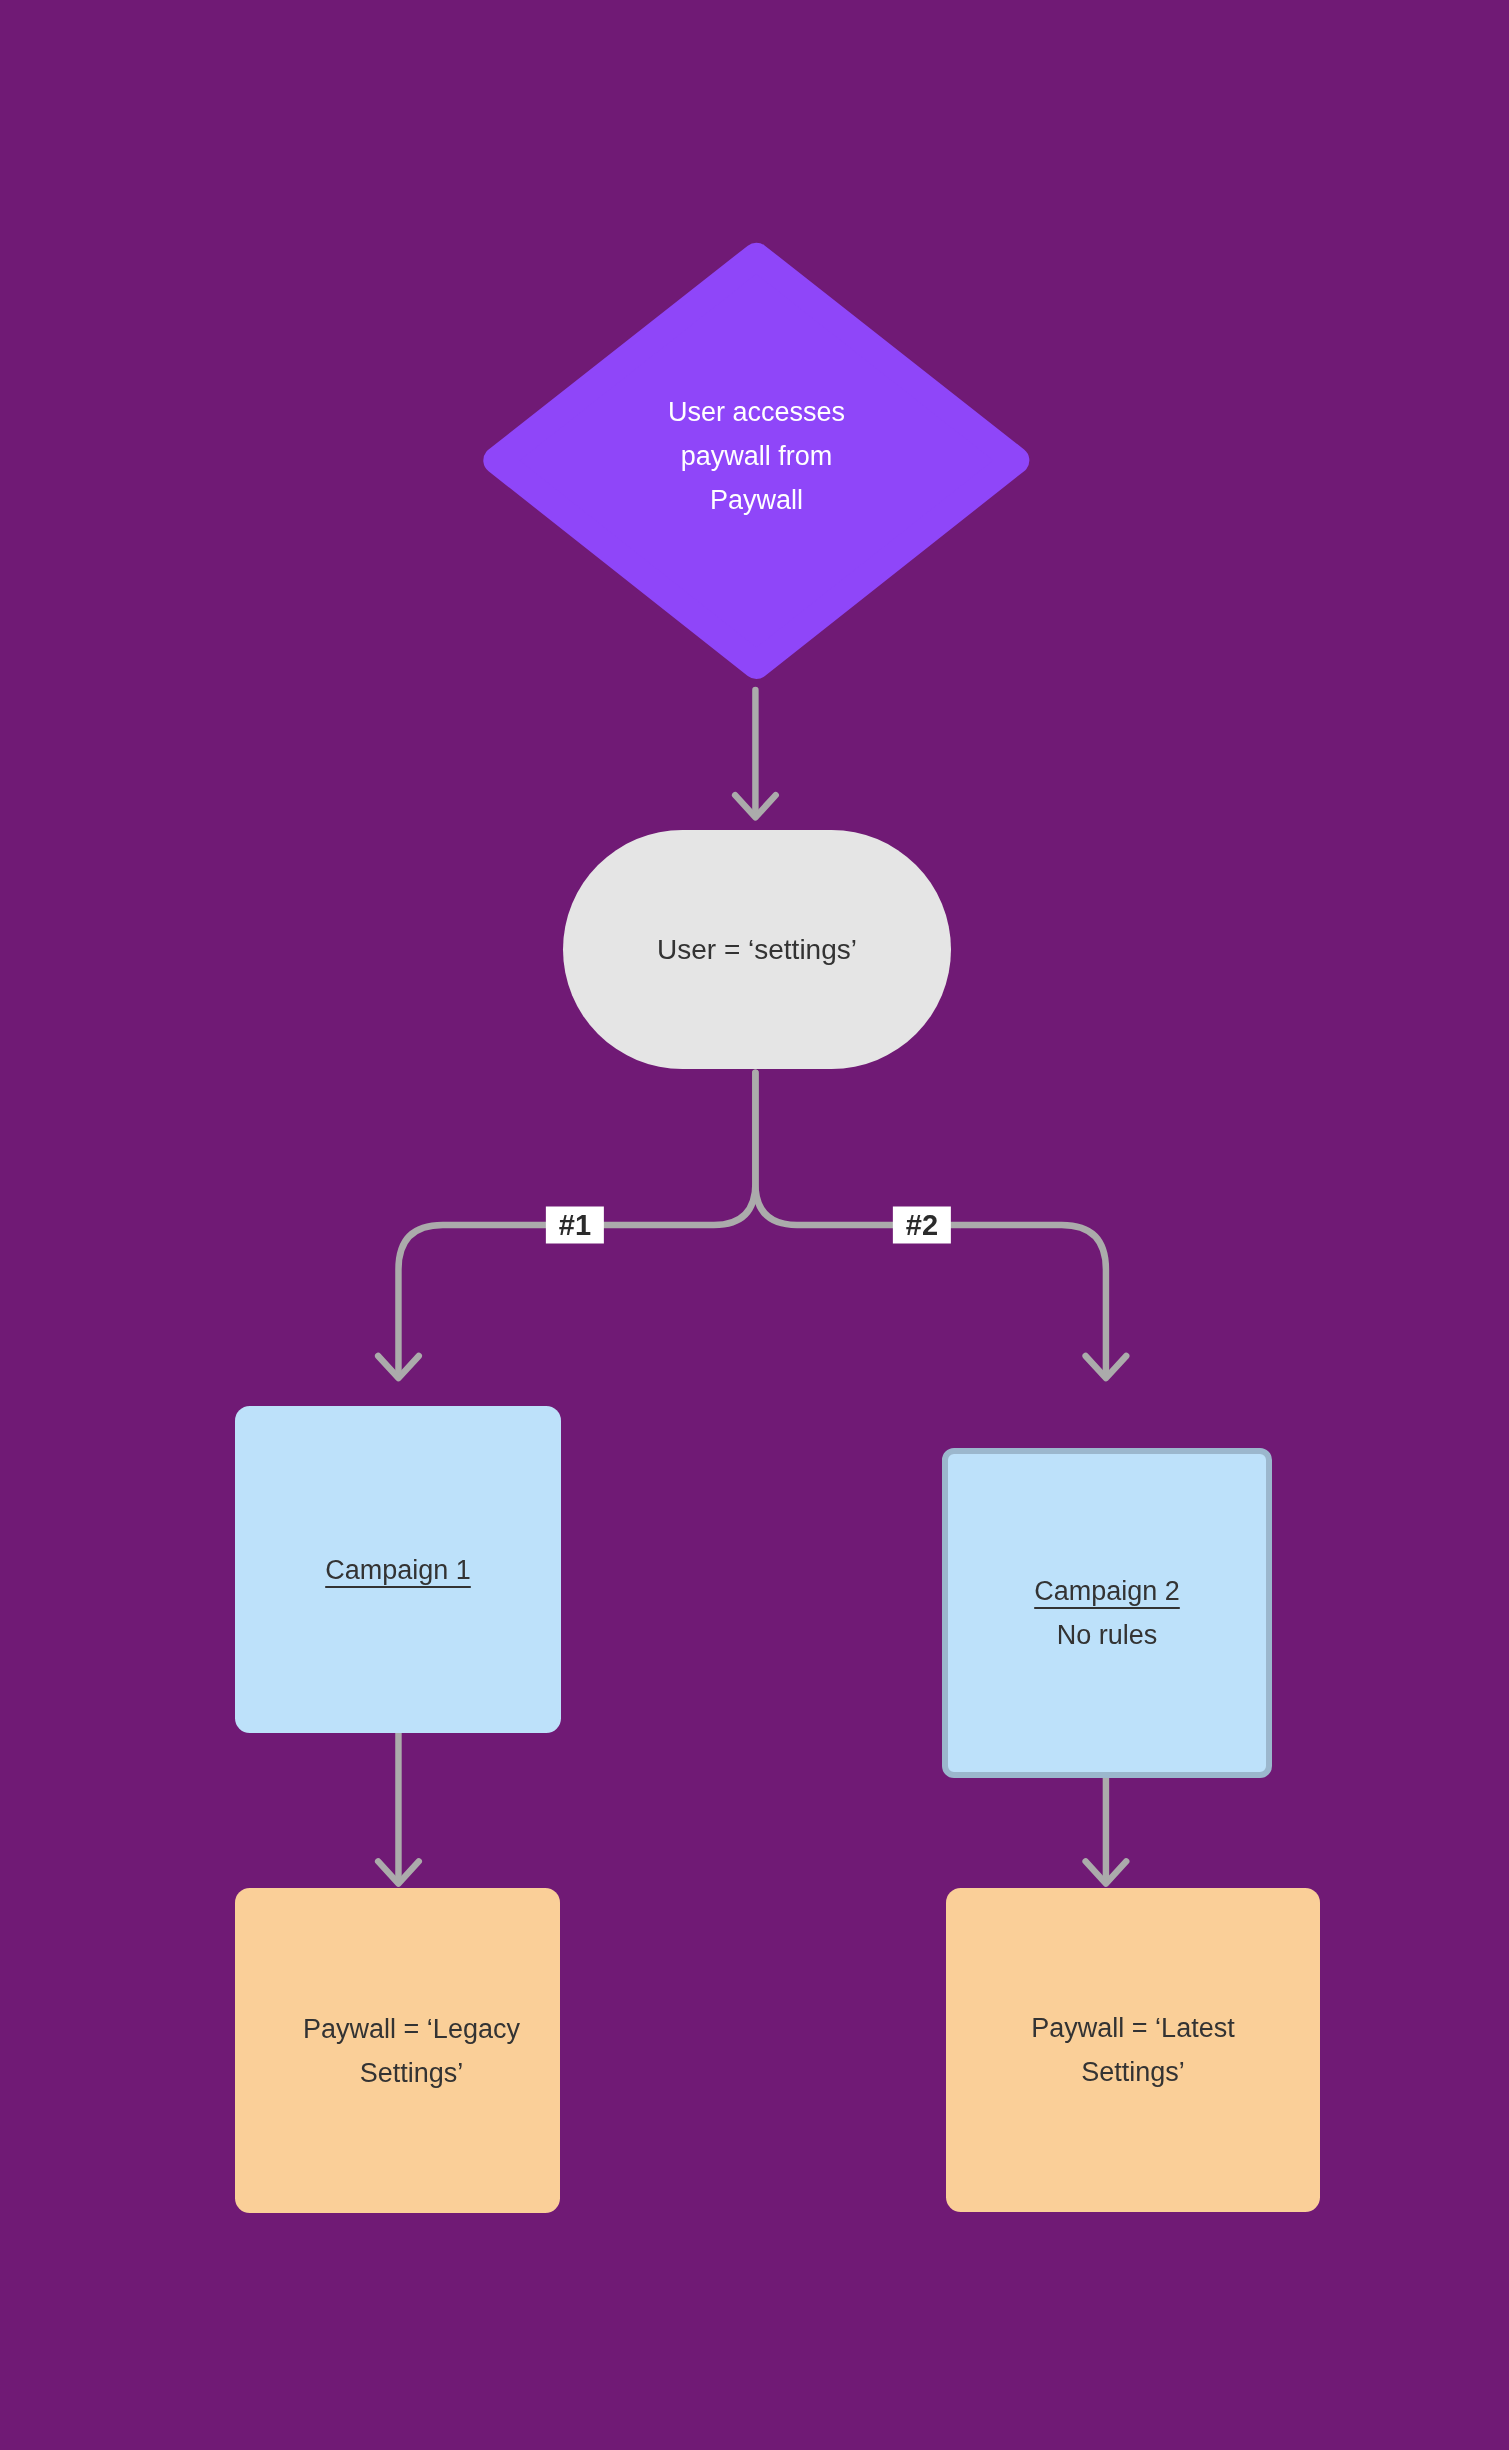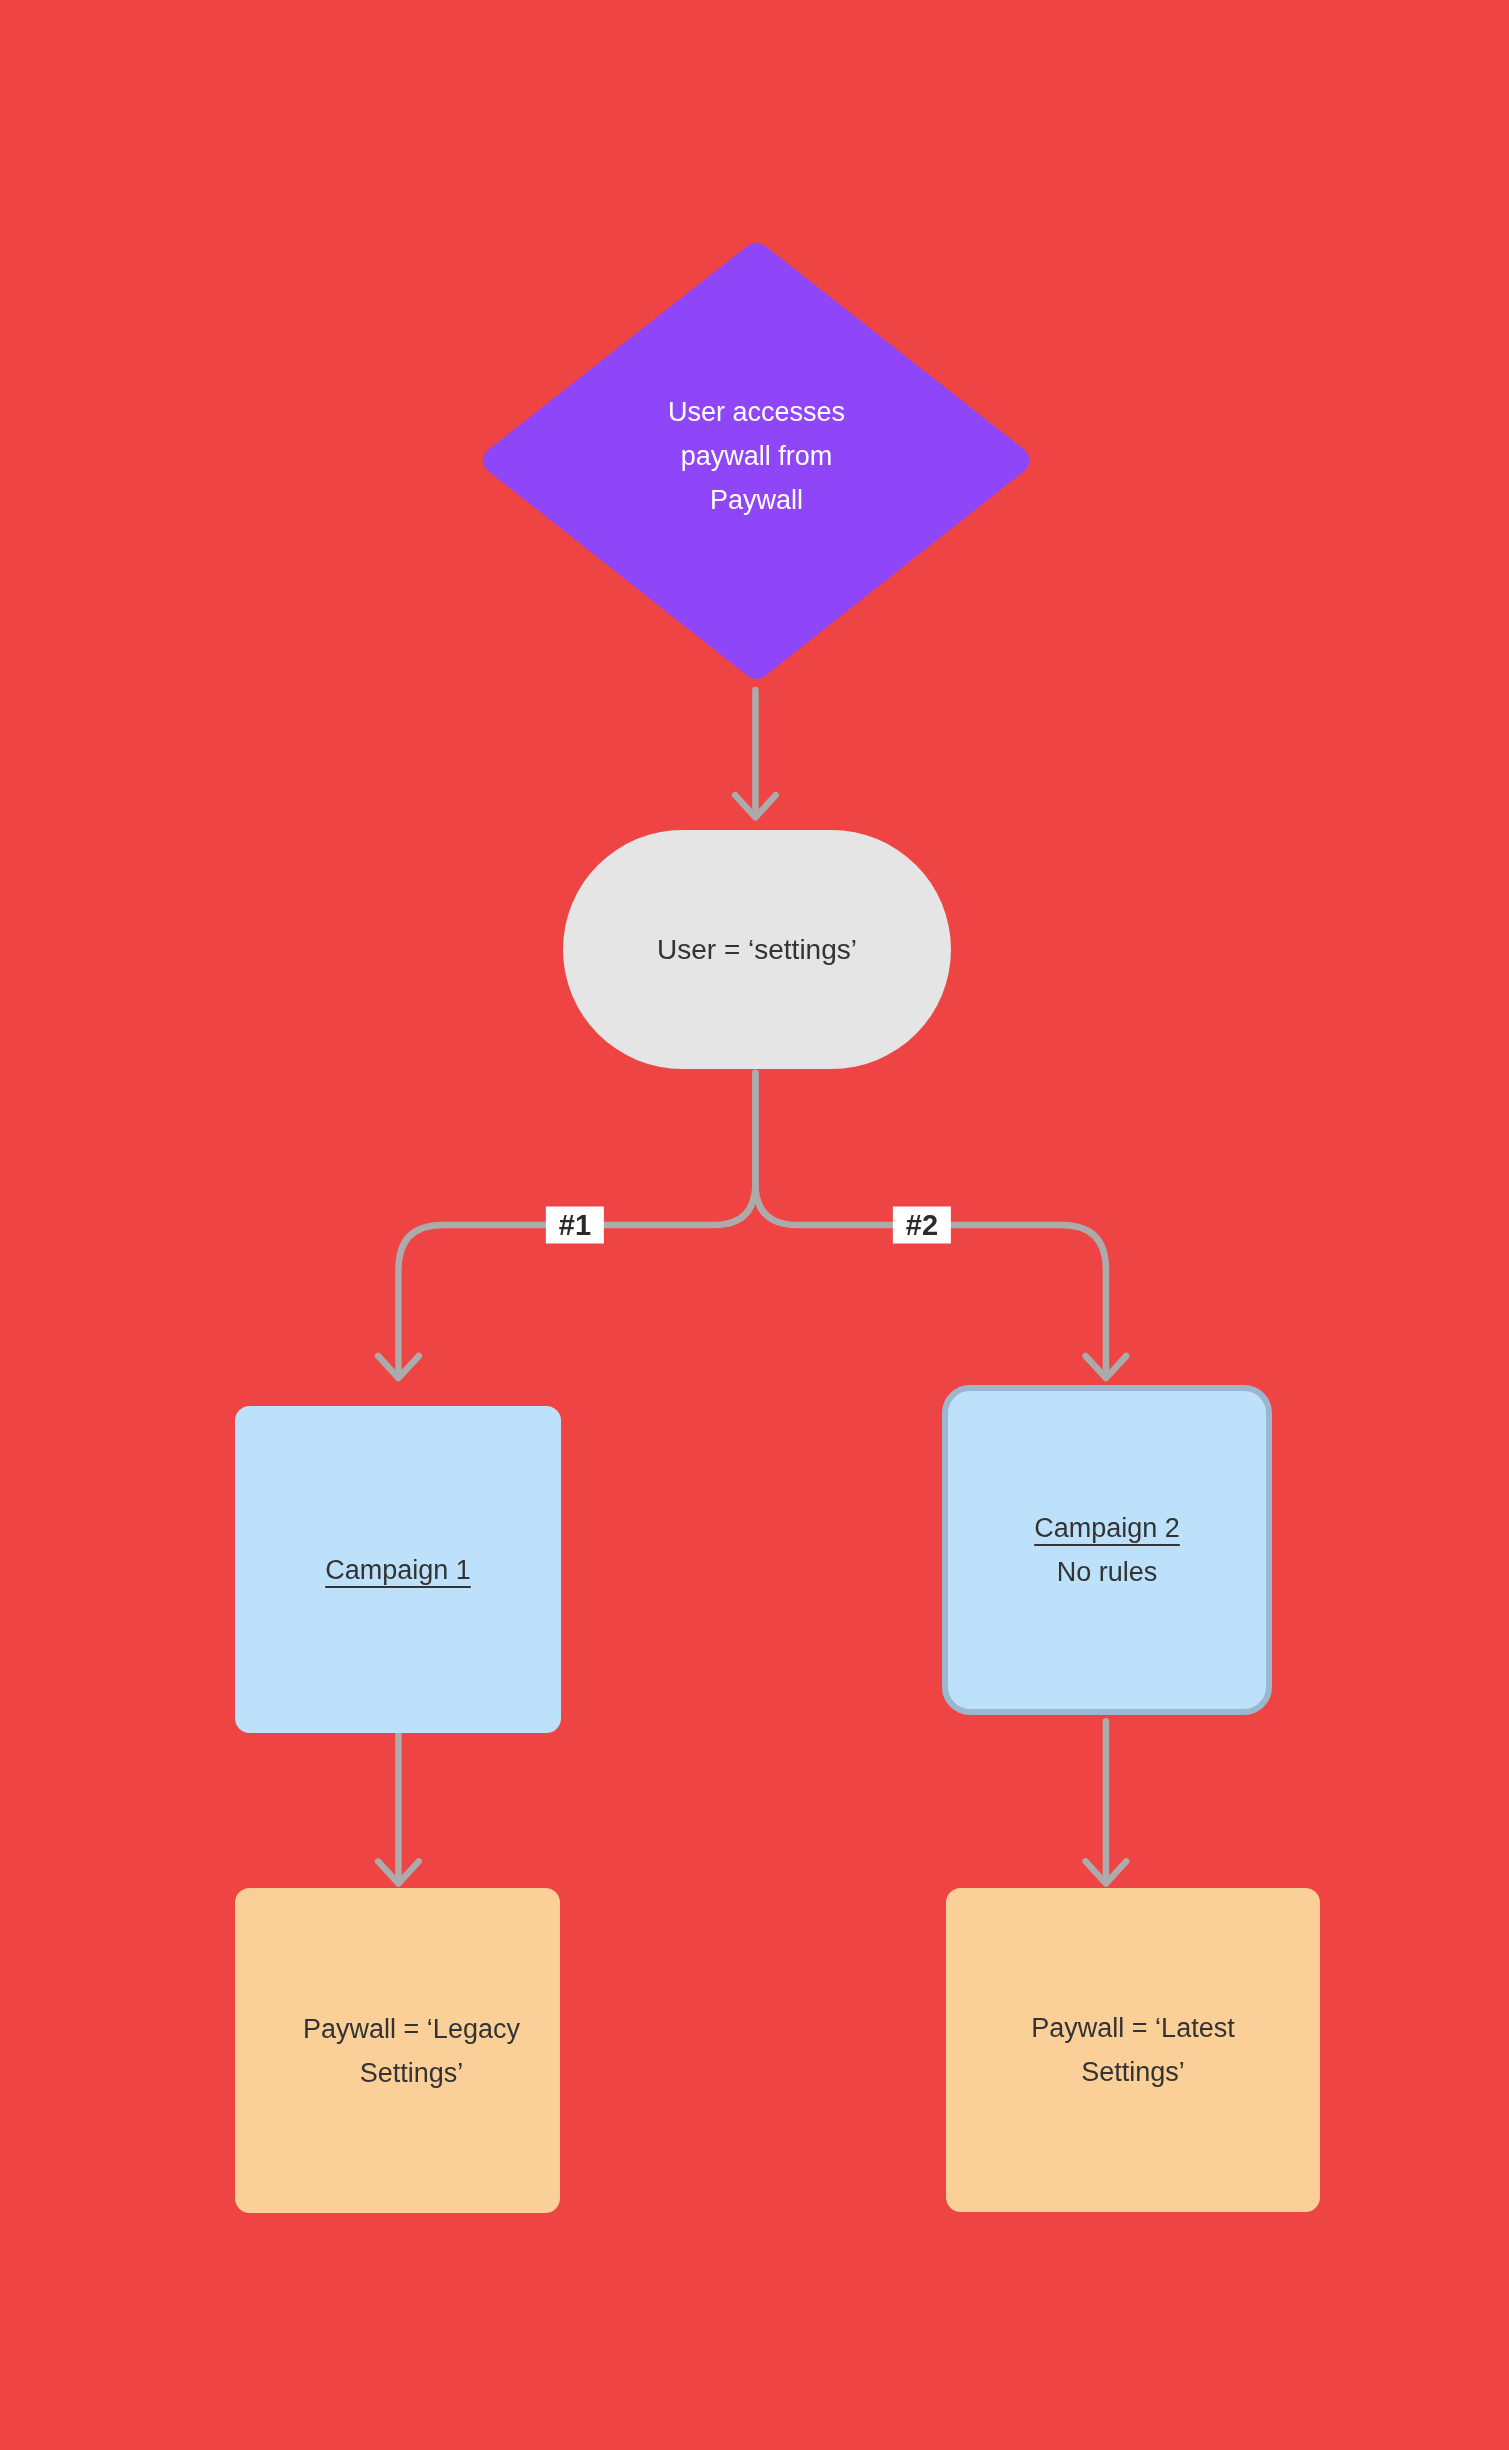--- a/index.html
+++ b/index.html
@@ -4,21 +4,21 @@
 <style>
   html, body {
     margin: 0;
     padding: 0;
     background: #ffffff;
   }
   #canvas {
     position: relative;
     width: 1509px;
     height: 2450px;
-    background: #ef4444;
+    background: #701a75;
     font-family: "Liberation Sans", sans-serif;
     overflow: hidden;
   }
   #connector-layer {
     position: absolute;
     left: 0; top: 0;
     width: 1509px;
     height: 2450px;
   }
   .connector {
@@ -54,25 +54,25 @@
     font-size: 28px;
   }
   #node-campaign-1 {
     left: 235px; top: 1386px;
     width: 326px; height: 327px;
     background: #bde1fa;
     border-radius: 14.8px;
     margin-top: 20px;
   }
   #node-campaign-2 {
-    left: 942px; top: 1385px;
+    left: 942px; top: 1448px;
     width: 330px; height: 330px;
     background: #bde1fa;
     border: 6.5px solid #9bb7cd;
-    border-radius: 28px;
+    border-radius: 12px;
   }
   #node-paywall-legacy {
     left: 235px; top: 1888px;
     width: 325px; height: 325px;
     background: #facf98;
     border-radius: 14.8px;
     padding-left: 28px;
   }
   #node-paywall-latest {
     left: 946px; top: 1888px;

